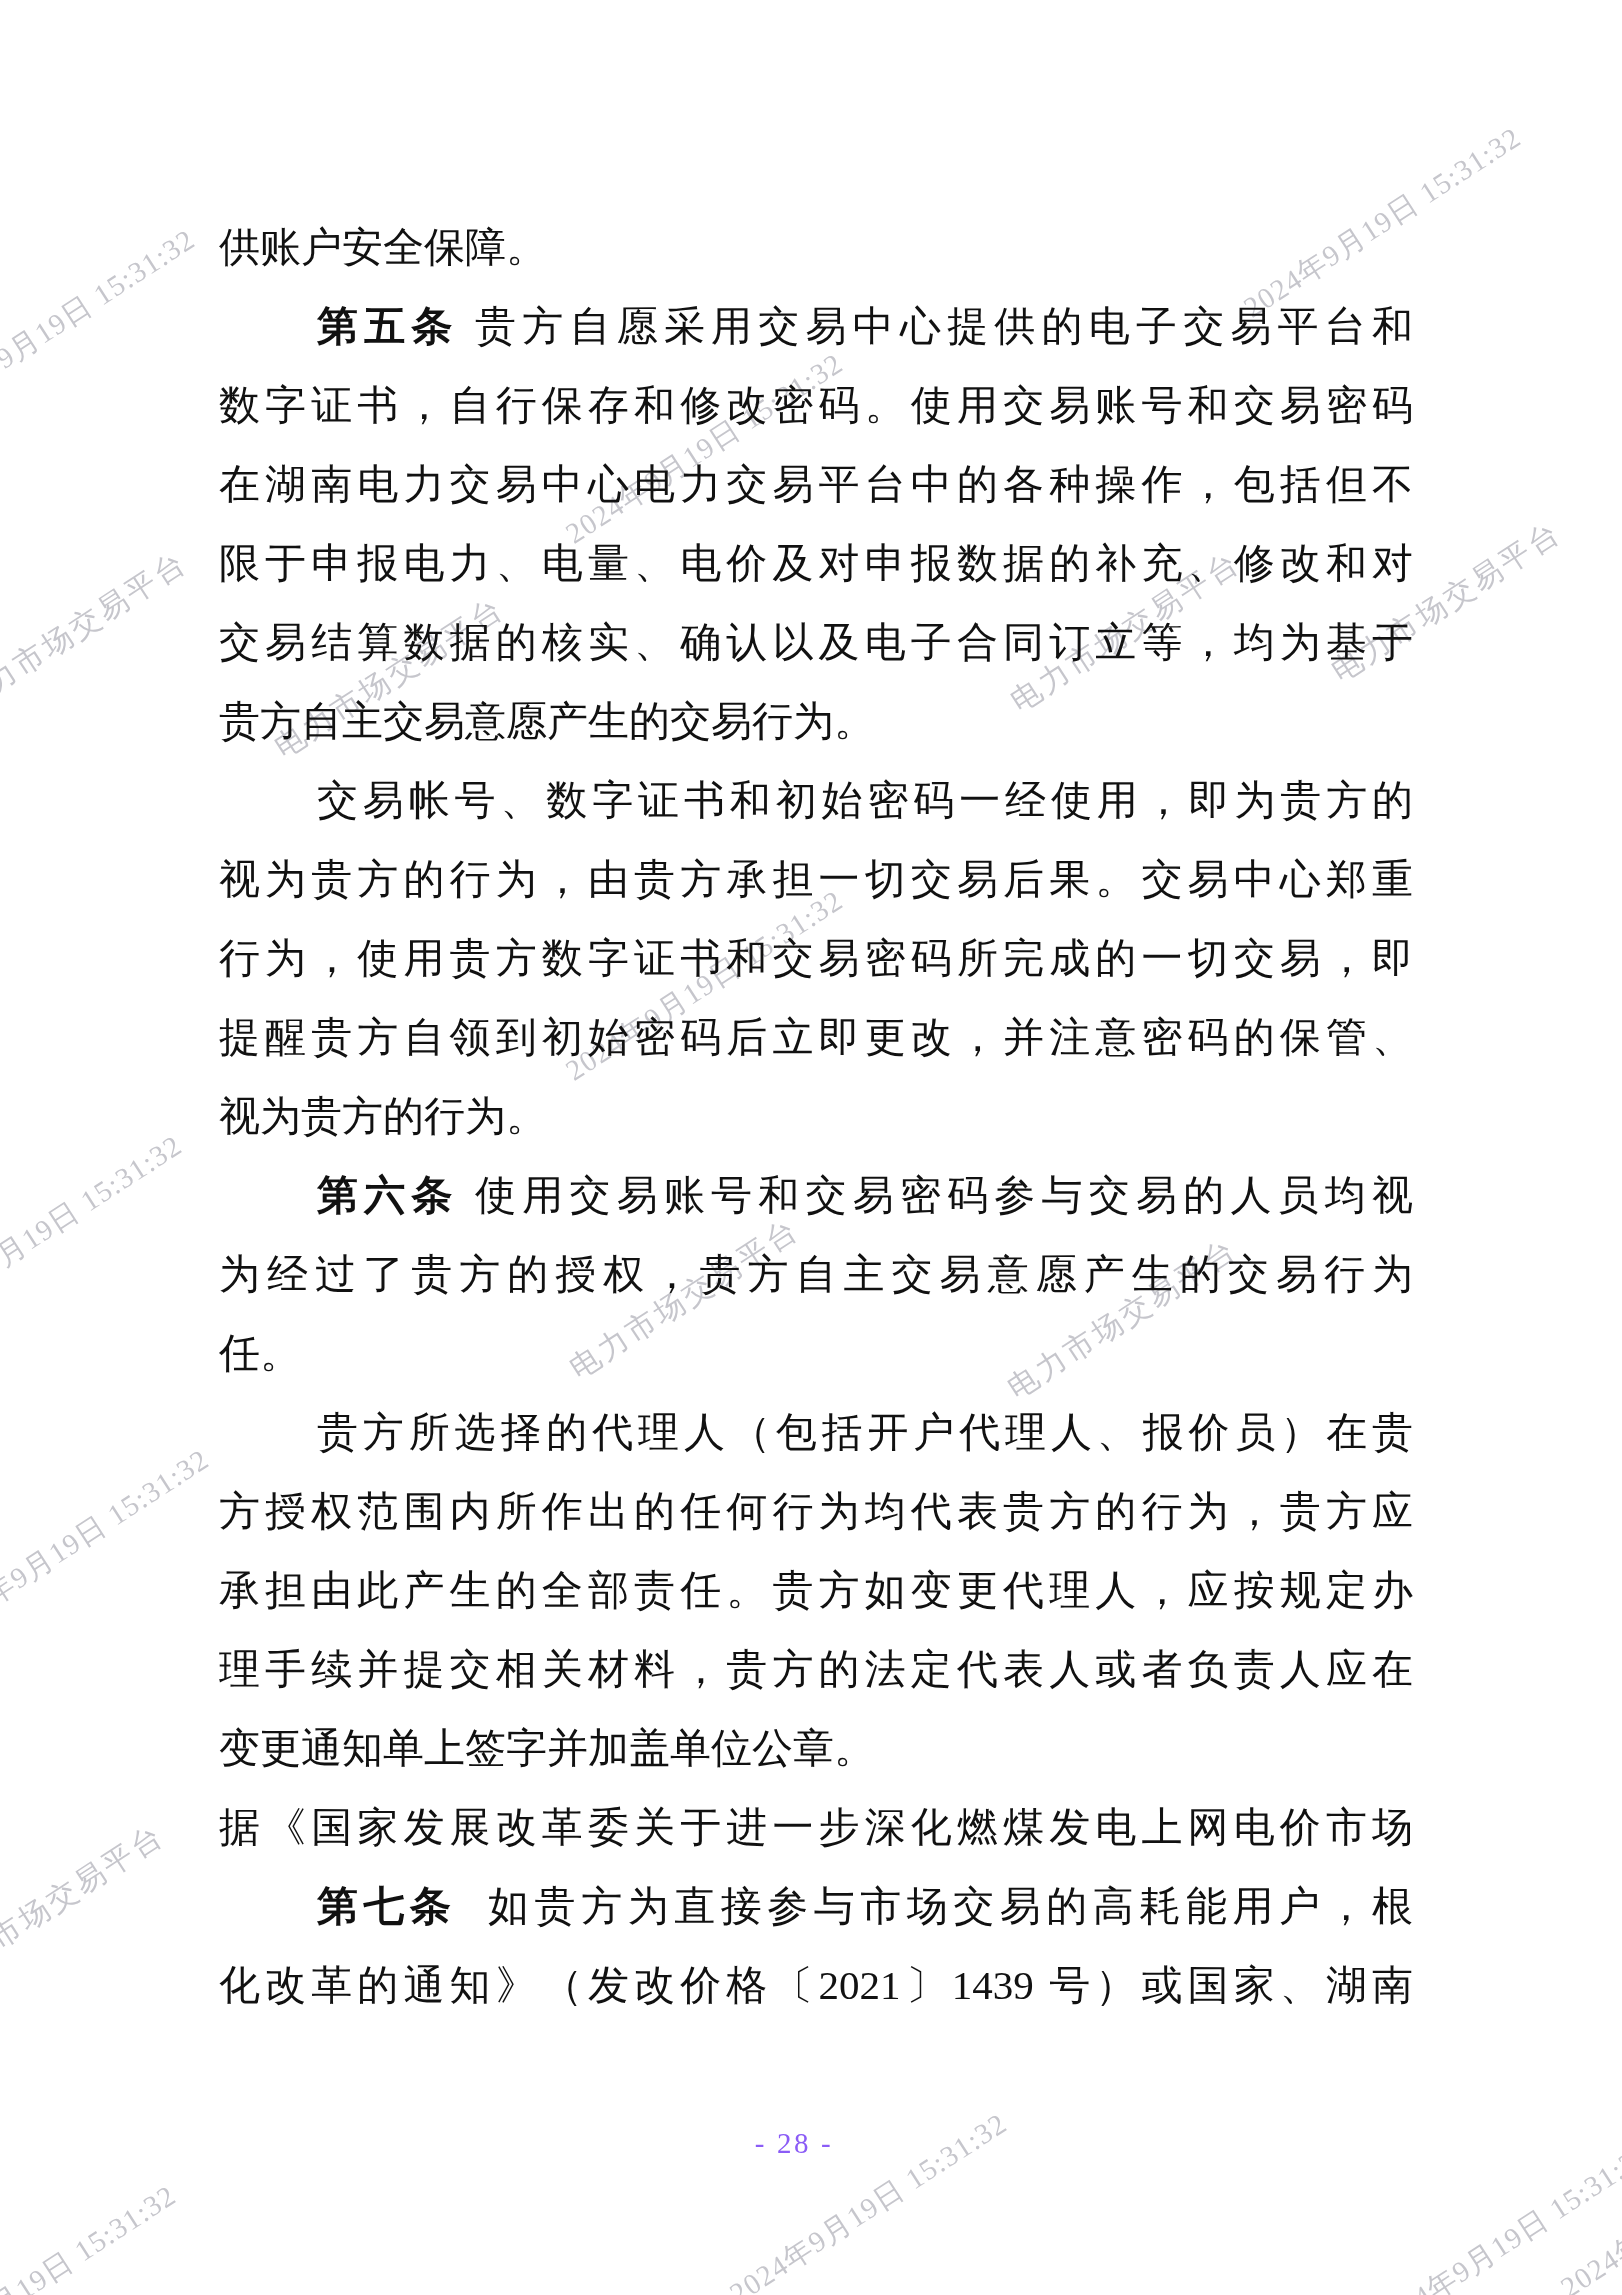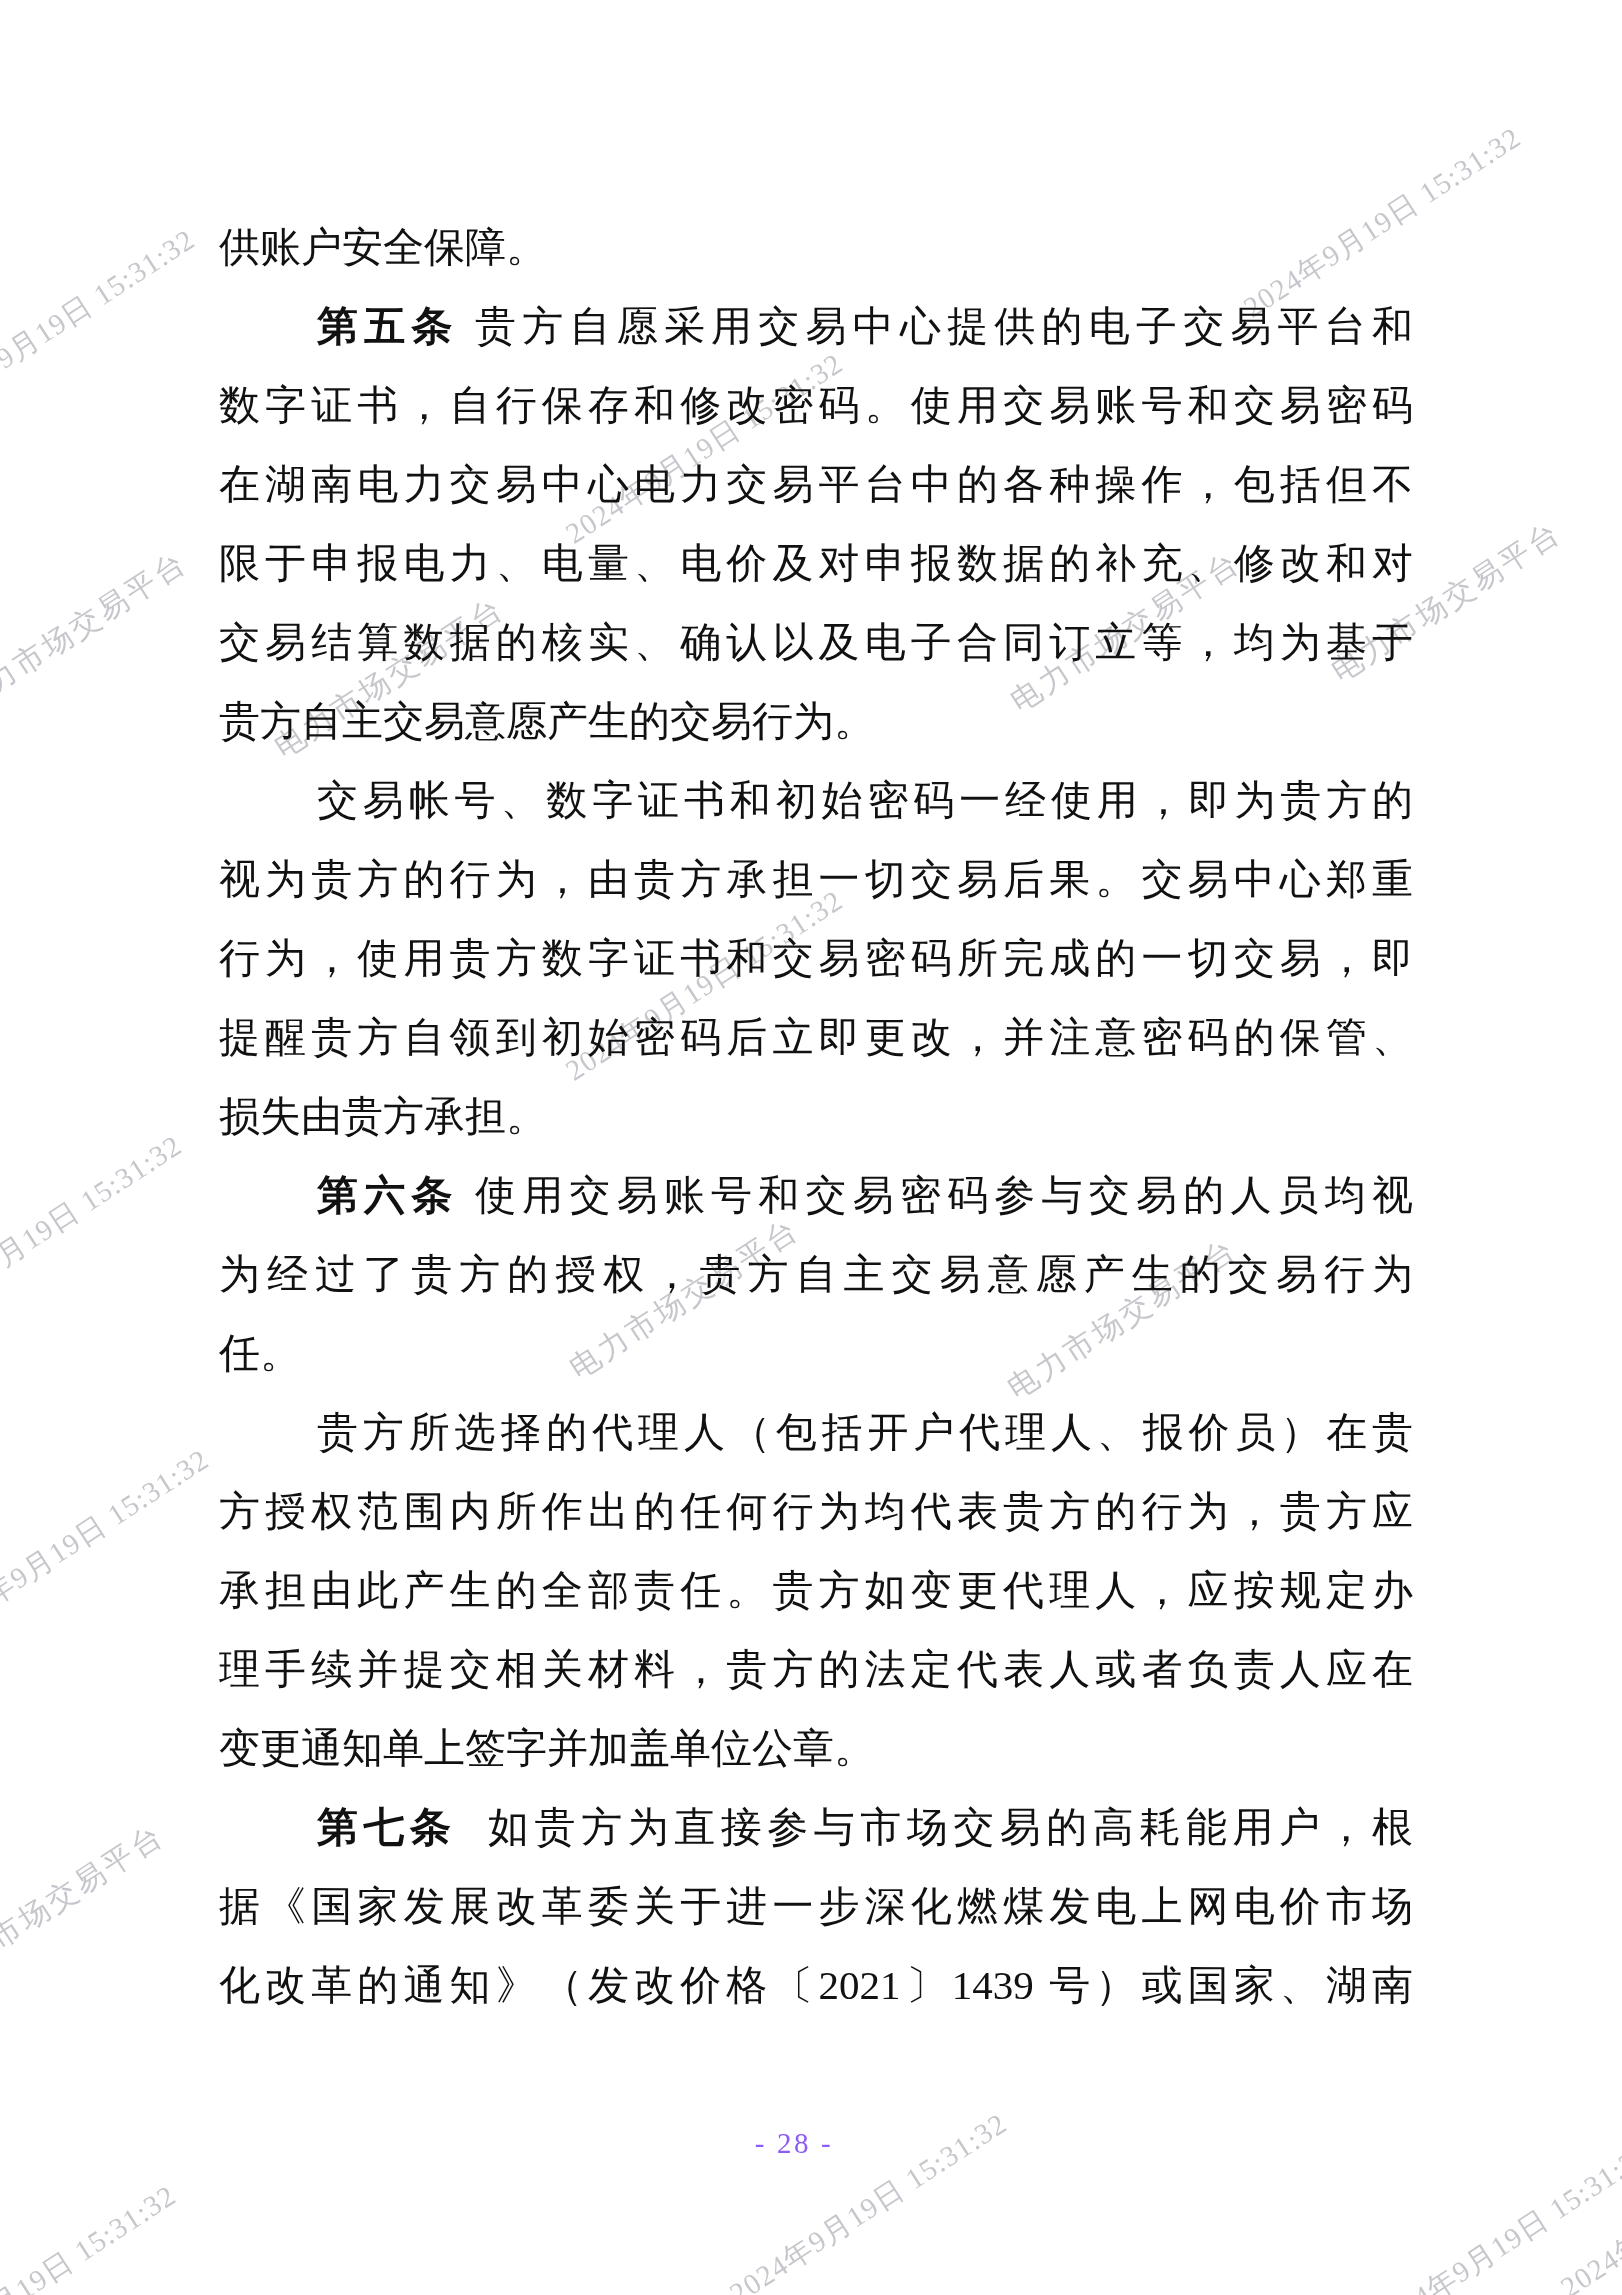--- a/index.html
+++ b/index.html
@@ -88,28 +88,28 @@
       <div class="line indent fill"><span class="b">第五条</span><span> 贵方自愿采用交易中心提供的电子交易平台和</span></div>
       <div class="line fill"><span>数字证书，自行保存和修改密码。使用交易账号和交易密码</span></div>
       <div class="line fill"><span>在湖南电力交易中心电力交易平台中的各种操作，包括但不</span></div>
       <div class="line fill"><span>限于申报电力、电量、电价及对申报数据的补充、修改和对</span></div>
       <div class="line fill"><span>交易结算数据的核实、确认以及电子合同订立等，均为基于</span></div>
       <div class="line"><span>贵方自主交易意愿产生的交易行为。</span></div>
       <div class="line indent fill"><span>交易帐号、数字证书和初始密码一经使用，即为贵方的</span></div>
       <div class="line fill"><span>视为贵方的行为，由贵方承担一切交易后果。交易中心郑重</span></div>
       <div class="line fill"><span>行为，使用贵方数字证书和交易密码所完成的一切交易，即</span></div>
       <div class="line fill"><span>提醒贵方自领到初始密码后立即更改，并注意密码的保管、</span></div>
-      <div class="line"><span>损失由贵方承担。</span></div>
+      <div class="line"><span>视为贵方的行为。</span></div>
       <div class="line indent fill"><span class="b">第六条</span><span> 使用交易账号和交易密码参与交易的人员均视</span></div>
       <div class="line fill"><span>为经过了贵方的授权，贵方自主交易意愿产生的交易行为</span></div>
       <div class="line"><span>任。</span></div>
       <div class="line indent fill"><span>贵方所选择的代理人（包括开户代理人、报价员）在贵</span></div>
       <div class="line fill"><span>方授权范围内所作出的任何行为均代表贵方的行为，贵方应</span></div>
       <div class="line fill"><span>承担由此产生的全部责任。贵方如变更代理人，应按规定办</span></div>
       <div class="line fill"><span>理手续并提交相关材料，贵方的法定代表人或者负责人应在</span></div>
       <div class="line"><span>变更通知单上签字并加盖单位公章。</span></div>
+      <div class="line fill"><span>据《国家发展改革委关于进一步深化燃煤发电上网电价市场</span></div>
       <div class="line indent fill"><span class="b">第七条</span><span>  如贵方为直接参与市场交易的高耗能用户，根</span></div>
-      <div class="line fill"><span>据《国家发展改革委关于进一步深化燃煤发电上网电价市场</span></div>
       <div class="line fill"><span>化改革的通知》（发改价格〔2021〕1439 号）或国家、湖南</span></div>
     </div>
   <div class="footer">- 28 -</div>
 </div>
 
 
 </body></html>

